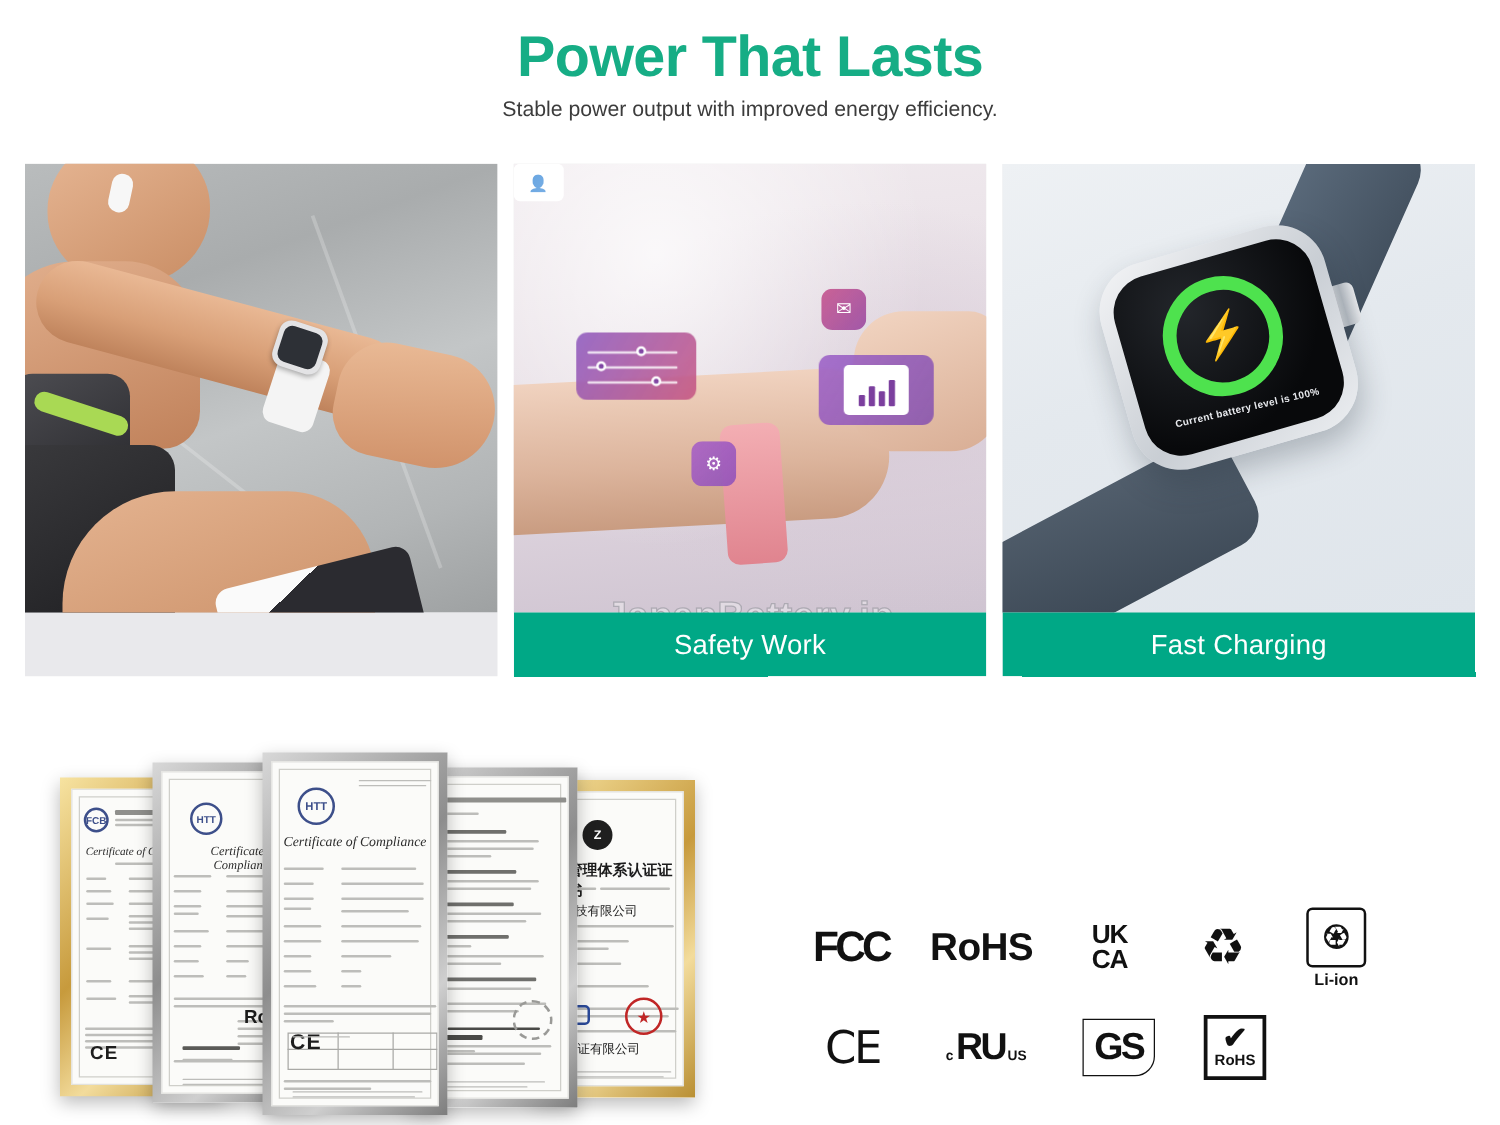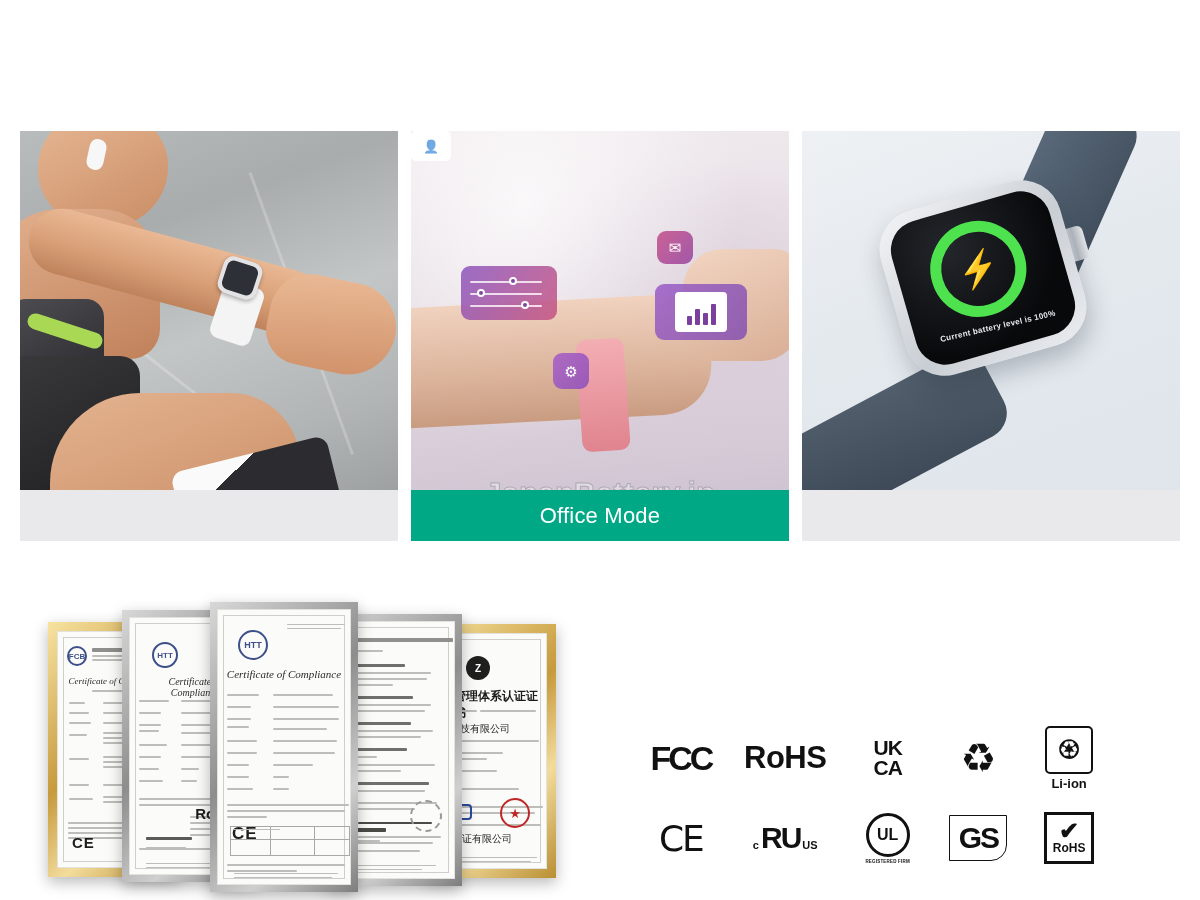--- a/index.html
+++ b/index.html
@@ -310,20 +310,22 @@
   .rohs-box { width: 50px; height: 52px; border: 3px solid #111;
               display: flex; flex-direction: column; align-items: center; justify-content: center; }
   .rohs-box .tick { font-size: 24px; line-height: .85; font-weight: 900; }
   .rohs-box .lbl { font-size: 12px; font-weight: 800; }
 </style>
 </head>
 <body>
 
 <div class="page">
 
+  <div class="hero-title">Power That Lasts</div>
+  <div class="hero-sub">Stable power output with improved energy efficiency.</div>
 
   <div class="cards">
 
     <div class="card">
       <div class="card-photo">
         <div class="ph1">
           <div class="pavement-l1"></div>
             <div class="pavement-l2"></div>
           <div class="head"></div>
             <div class="earbud"></div>
@@ -378,40 +380,41 @@
           </div>
 
         </div>
       </div>
 
       <div class="wm">
         <div class="wm-url">JapanBattery.jp</div>
         <div class="wm-dash"></div>
       </div>
 
-      <div class="card-caption">Office Mode</div>
+      <div class="card-caption">Safety Work</div>
     </div>
 
     <div class="card">
       <div class="card-photo">
         <div class="ph3">
           <div class="strap-top"></div>
           <div class="strap-bottom"></div>
           <div class="crown"></div>
           <div class="sidebtn"></div>
           <div class="w-case">
             <div class="w-screen">
               <div class="ring">
                 <span class="bolt">⚡</span>
               </div>
               <div class="batt-text">Current battery level is 100%</div>
             </div>
           </div>
         </div>
       </div>
+      <div class="card-caption">Fast Charging</div>
     </div>
   </div>
 
   <div class="certs">
 
     <div class="frame frame-gold" style="left:34px; top:24px; width:132px; height:255px; transform:rotate(0deg); z-index:1;">
       <div class="paper">
         <div class="inner-border"></div>
         <div class="logo-round" style="left:9px; top:14px; width:20px; height:20px;">FCB</div>
         <div class="hd" style="left:34px; top:16px; width:80px; height:4px;"></div>
@@ -615,26 +618,20 @@
       <div class="logo-cell lc1">
         <span class="ce-mark">CE</span>
       </div>
       <div class="logo-cell lc2">
         <span class="ulrec">
           <span class="c-small">c</span>
           <span class="ru">RU</span>
           <span class="us-small">US</span>
         </span>
       </div>
-      <div class="logo-cell lc3">
-        <span class="ul-wrap">
-          <span class="ul-circle">UL</span>
-          <span class="ul-sub">REGISTERED FIRM</span>
-        </span>
-      </div>
       <div class="logo-cell lc4">
         <span class="gs-box">GS</span>
       </div>
       <div class="logo-cell lc5">
         <span class="rohs-box">
           <span class="tick">✔</span>
           <span class="lbl">RoHS</span>
         </span>
       </div>
     </div>

